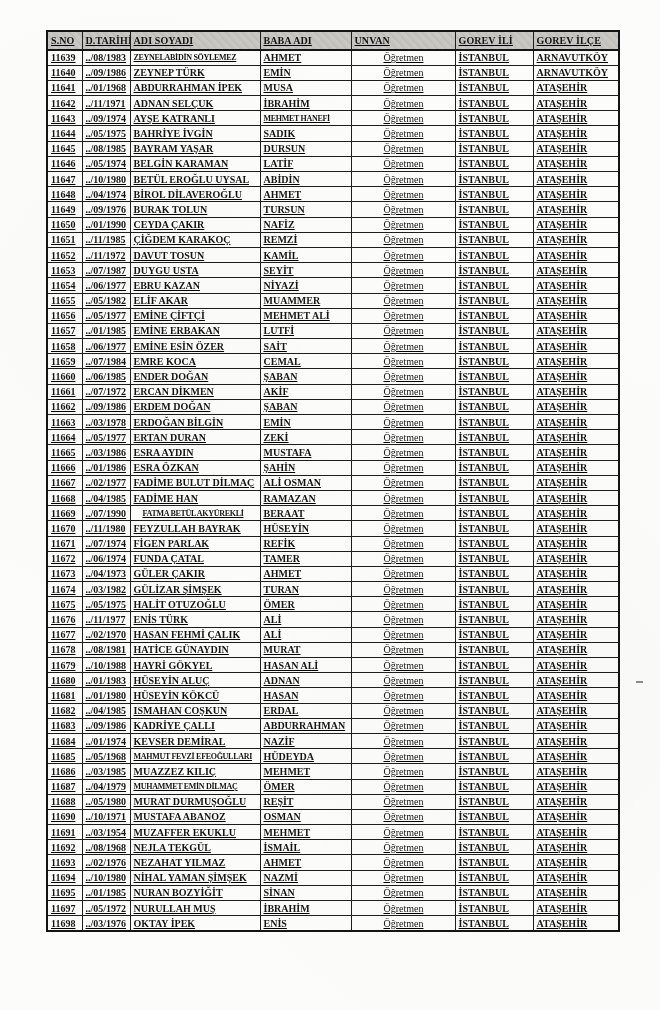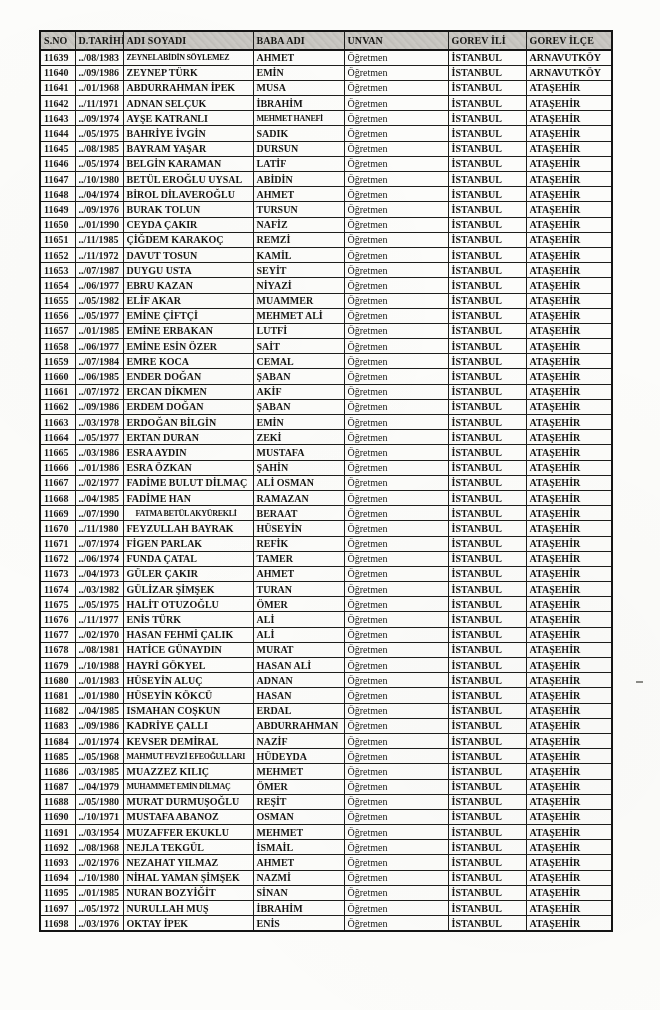--- a/index.html
+++ b/index.html
@@ -11,25 +11,26 @@
     overflow:hidden;
   }
   .page{
     position:absolute;left:0;top:0;width:660px;height:1010px;
     background:
       radial-gradient(circle at 20% 30%, rgba(0,0,0,0.012), transparent 40%),
       radial-gradient(circle at 80% 70%, rgba(0,0,0,0.015), transparent 45%),
       #fcfcfa;
   }
   table.doc{
-    position:absolute;left:39px;top:30px;
+    position:absolute;left:46px;top:30px;
     width:572px;
     border-collapse:collapse;
     table-layout:fixed;
     border:2px solid #141414;
+    text-decoration:underline;
   }
   col.c-sno{width:35px;}
   col.c-dtarihi{width:48px;}
   col.c-adisoyadi{width:130px;}
   col.c-babaadi{width:91px;}
   col.c-unvan{width:104px;}
   col.c-gorevili{width:78px;}
   col.c-gorevilce{width:86px;}
   th,td{
     border:1px solid #1d1d1b;
@@ -45,21 +46,21 @@
   thead th{
     height:17px;
     font-weight:bold;
     font-size:10px;
     letter-spacing:0.1px;
     background:repeating-linear-gradient(47deg,#cbc9c4 0 2px,#c0beb9 2px 4px,#c7c5c0 4px 6px);
     border-bottom:2px solid #141414;
   }
   tbody tr{height:15.2px;}
   tbody td{font-weight:600;}
-  td.c-unvan-cell{font-weight:500;}
+  td.c-unvan-cell{font-weight:500;text-align:center;}
   .artifact{
     position:absolute;
     background:#8a8a86;
   }
 </style>
 </head>
 <body>
 
 <div class="page">
 

